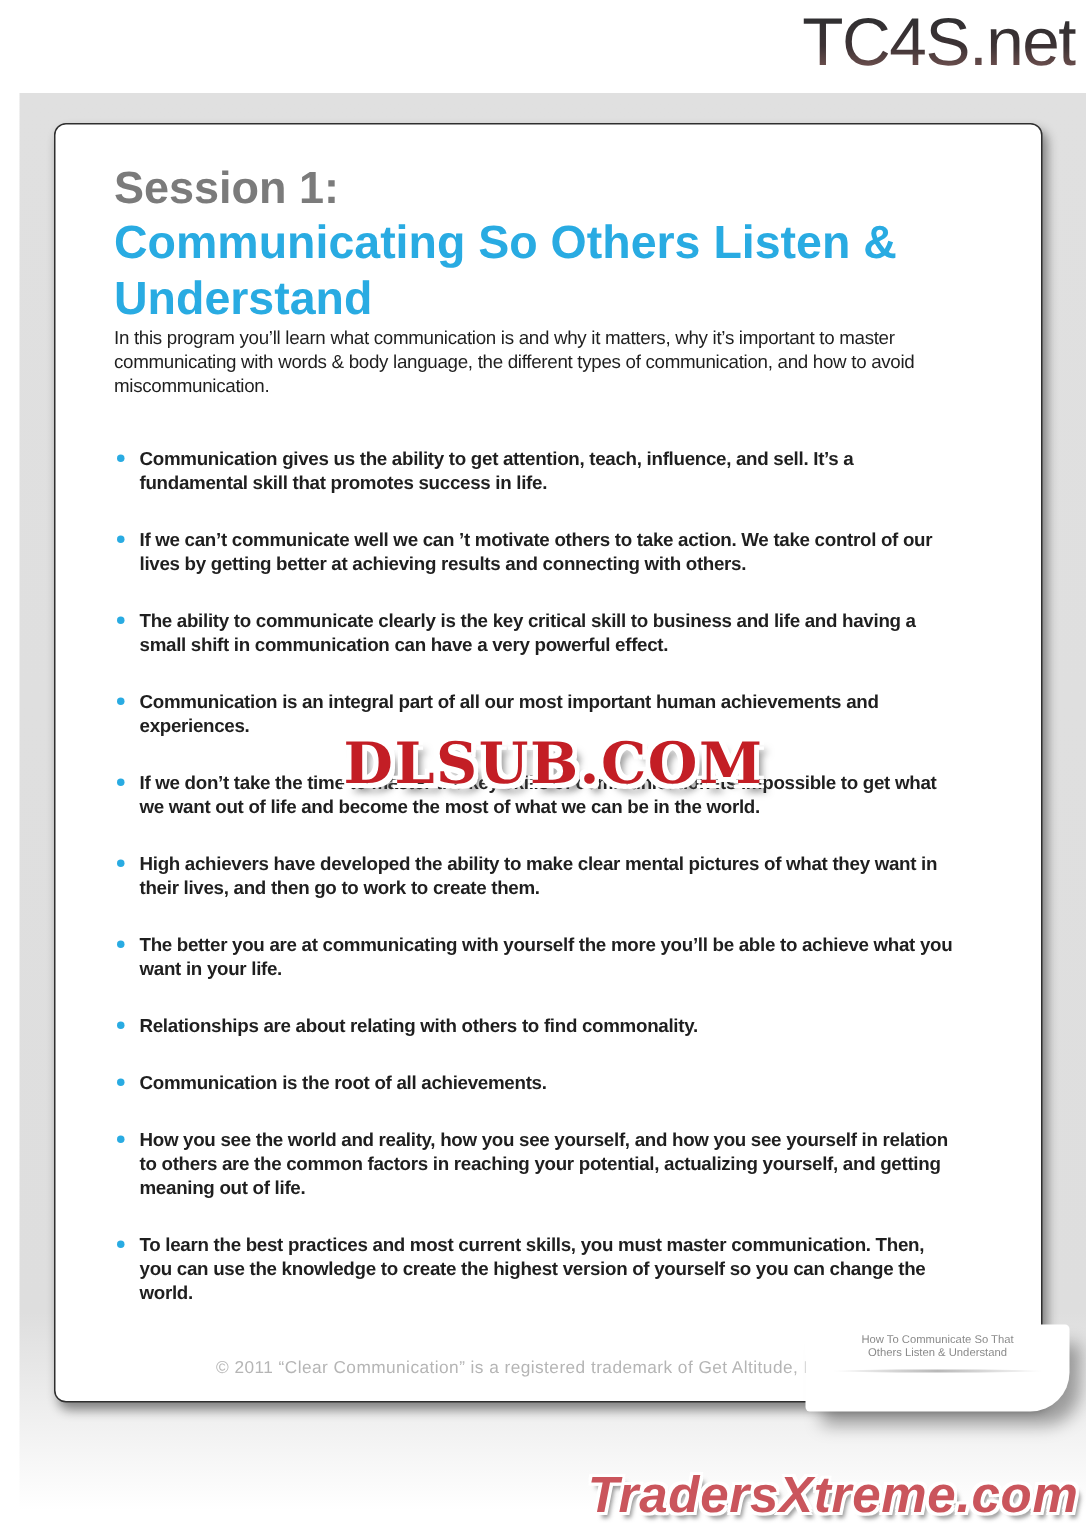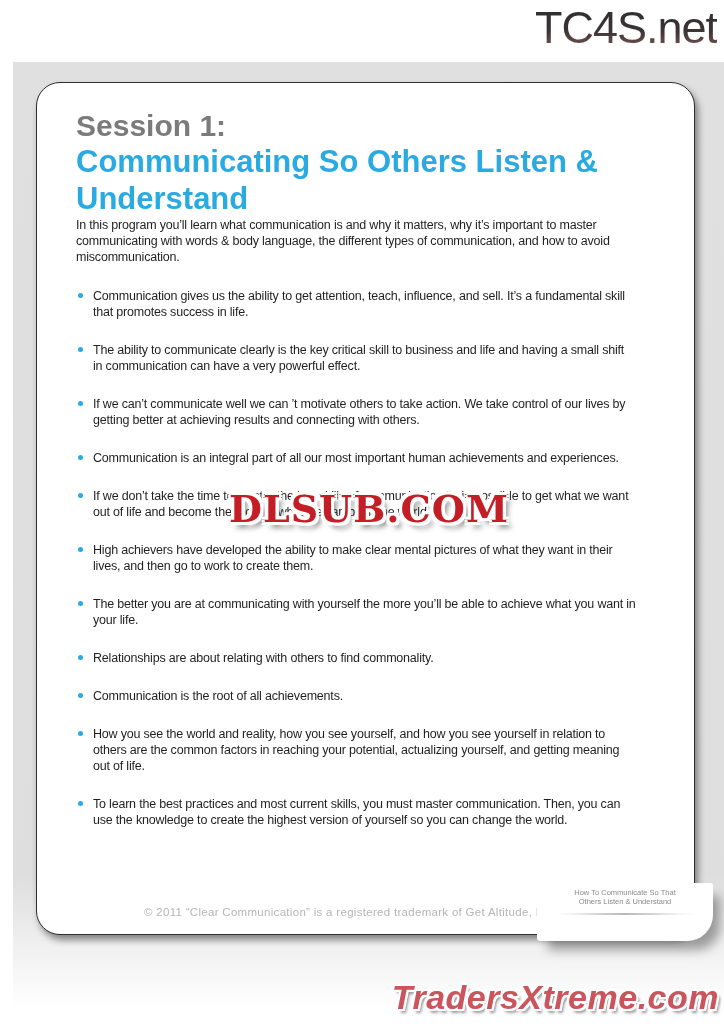--- a/index.html
+++ b/index.html
@@ -39,21 +39,21 @@
 
   
   .card {
     position: absolute;
     left: 36px;
     top: 82px;
     width: 659px;
     height: 853px;
     background: #ffffff;
     border: 1px solid #2e2e2e;
-    border-radius: 24px;
+    border-radius: 8px;
     box-shadow: 3px 5px 7px rgba(0,0,0,0.45);
     z-index: 2;
     padding: 26px 55px 0 39px;
   }
 
   .session-label {
     font-size: 30px;
     line-height: 34px;
     font-weight: bold;
     color: #7b7b7b;
@@ -67,23 +67,24 @@
   }
   .intro {
     font-size: 12.5px;
     line-height: 16px;
     letter-spacing: -0.2px;
     color: #1f1f1f;
     max-width: 556px;
   }
 
   ul.bullets {
-    margin-top: 23px;
+    margin-top: 33px;
     list-style: none;
     max-width: 560px;
+    font-weight: bold;
   }
   ul.bullets li {
     position: relative;
     padding-left: 17px;
     font-size: 12.5px;
     line-height: 16px;
     letter-spacing: -0.2px;
     color: #1f1f1f;
     margin-bottom: 22px;
   }
@@ -185,22 +186,22 @@
 <div class="tc4s">TC4S.net</div>
 
 <div class="gray-panel"></div>
 
 <div class="card">
   <h1 class="session-label">Session 1:</h1>
   <h2 class="doc-title">Communicating So Others Listen &amp; Understand</h2>
   <p class="intro">In this program you’ll learn what communication is and why it matters, why it’s important to master communicating with words &amp; body language, the different types of communication, and how to avoid miscommunication.</p>
   <ul class="bullets">
     <li>Communication gives us the ability to get attention, teach, influence, and sell. It’s a fundamental skill that promotes success in life.</li>
+    <li>If we can’t communicate well we can ’t motivate others to take action. We take control of our lives by getting better at achieving results and connecting with others.</li>
     <li>The ability to communicate clearly is the key critical skill to business and life and having a small shift in communication can have a very powerful effect.</li>
-    <li>If we can’t communicate well we can ’t motivate others to take action. We take control of our lives by getting better at achieving results and connecting with others.</li>
     <li>Communication is an integral part of all our most important human achievements and experiences.</li>
     <li>If we don’t take the time to master the key skills of communication its impossible to get what we want out of life and become the most of what we can be in the world.</li>
     <li>High achievers have developed the ability to make clear mental pictures of what they want in their lives, and then go to work to create them.</li>
     <li>The better you are at communicating with yourself the more you’ll be able to achieve what you want in your life.</li>
     <li>Relationships are about relating with others to find commonality.</li>
     <li>Communication is the root of all achievements.</li>
     <li>How you see the world and reality, how you see yourself, and how you see yourself in relation to others are the common factors in reaching your potential, actualizing yourself, and getting meaning out of life.</li>
     <li>To learn the best practices and most current skills, you must master communication. Then, you can use the knowledge to create the highest version of yourself so you can change the world.</li>
   </ul>
   <div class="copyright">© 2011 “Clear Communication” is a registered trademark of Get Altitude, LLC</div>

